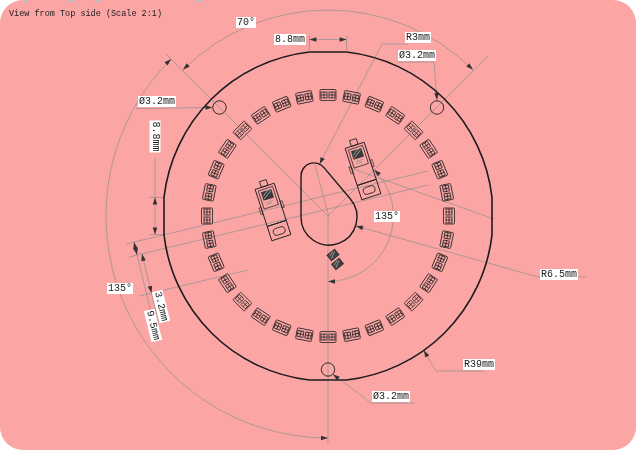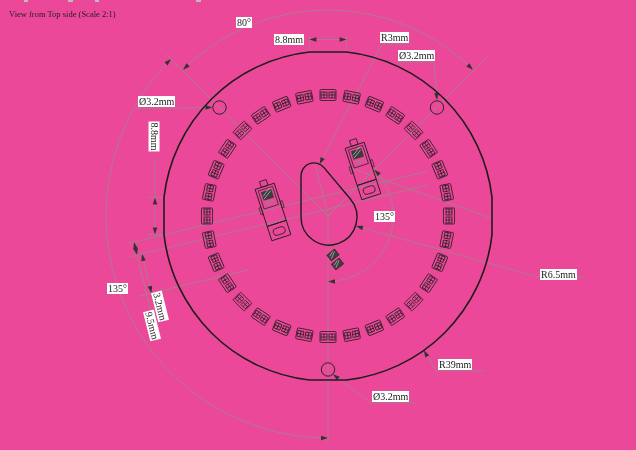--- a/index.html
+++ b/index.html
@@ -1,17 +1,17 @@
 <!DOCTYPE html>
 <html><head>
 <meta charset="utf-8">
 <style>
   html,body{margin:0;padding:0;background:#fff;}
-  #stage{position:relative;width:636px;height:450px;background:#ec4899;overflow:hidden;
-         font-family:Liberation Serif, serif;}
+  #stage{position:relative;width:636px;height:450px;background:#fca5a5;overflow:hidden;
+         font-family:Liberation Mono, monospace;border-radius:23px;}
   #stage svg{position:absolute;left:0;top:0;}
   .lbl{position:absolute;font-size:10px;line-height:11px;color:#1a1a1a;white-space:nowrap;
        background:#fff;padding:0 1px;}
   .title{position:absolute;left:9px;top:10px;font-size:8.5px;line-height:9px;color:#222;
          white-space:nowrap;}
   .rot90{transform:rotate(90deg);transform-origin:center;}
   .rot76{transform:rotate(76deg);transform-origin:center;}
   .tick{position:absolute;top:0;height:2px;background:#bdbdbd;}
 </style>
 </head>
@@ -425,26 +425,26 @@
         </g>
         <g transform="translate(337.5 264) rotate(-38)">
           <rect x="-5" y="-3.7" width="10" height="7.4" fill="#3f3f3f" stroke="#161616" stroke-width="0.5"></rect>
           <line x1="-3.5" y1="2" x2="3.5" y2="-2" stroke="#c8c8c8" stroke-width="0.6"></line>
           <line x1="-3.5" y1="-1" x2="2" y2="-3" stroke="#c8c8c8" stroke-width="0.6"></line>
         </g>
       </g>
   </svg>
 
   <div class="title">View from Top side (Scale 2:1)</div>
-  <div class="lbl" style="left:236px;top:17px;">80°</div>
+  <div class="lbl" style="left:236px;top:17px;">70°</div>
   <div class="lbl" style="left:274px;top:34px;">8.8mm</div>
-  <div class="lbl" style="left:380px;top:32px;">R3mm</div>
+  <div class="lbl" style="left:405px;top:32px;">R3mm</div>
   <div class="lbl" style="left:398px;top:50px;">Ø3.2mm</div>
   <div class="lbl" style="left:138px;top:96px;">Ø3.2mm</div>
   <div class="lbl rot90" style="left:139px;top:131px;">8.8mm</div>
   <div class="lbl" style="left:374px;top:211px;">135°</div>
   <div class="lbl" style="left:107px;top:283px;">135°</div>
   <div class="lbl rot76" style="left:145px;top:301px;">3.2mm</div>
   <div class="lbl rot76" style="left:137px;top:320px;">9.5mm</div>
   <div class="lbl" style="left:540px;top:269px;">R6.5mm</div>
-  <div class="lbl" style="left:438px;top:359px;">R39mm</div>
+  <div class="lbl" style="left:463px;top:359px;">R39mm</div>
   <div class="lbl" style="left:372px;top:391px;">Ø3.2mm</div>
 </div>
 
 </body></html>

